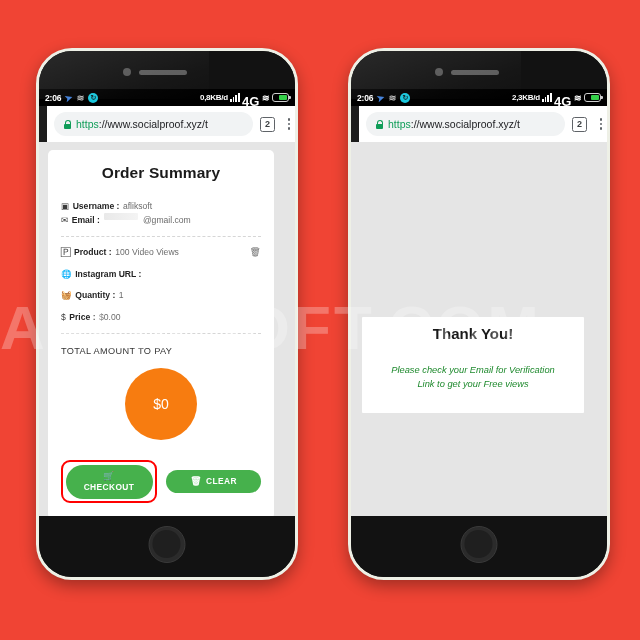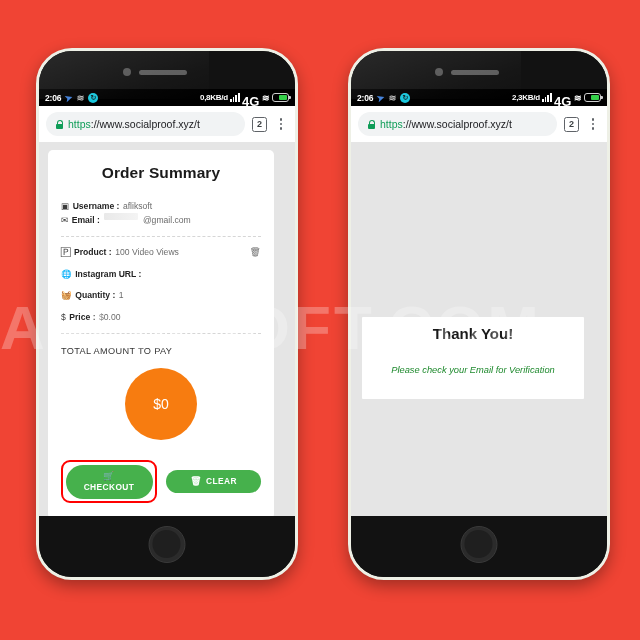--- a/index.html
+++ b/index.html
@@ -118,21 +118,21 @@
   }
   .ic-batt span {
     display: block; height: 100%; width: 58%;
     background: #35d04a; border-radius: 1px;
     margin-left: auto;
   }
 
   
   .browser-bar {
     position: absolute;
-    left: 0; top: 55px;
+    left: 8px; top: 55px;
     width: 100%; height: 36px;
     background: #fff;
     display: flex;
     align-items: center;
     padding: 0 7px;
     gap: 7px;
   }
   .omnibox {
     flex: 1;
     height: 24px;
@@ -496,20 +496,21 @@
         <i></i>
         <i></i>
         <i></i>
       </div>
   </div>
 
   <div class="viewport">
     <div class="thanks-card">
       <div class="thanks-title">Thank You!</div>
       <div class="thanks-msg">Please check your Email for Verification</div>
+      <div class="thanks-msg">Link to get your Free views</div>
     </div>
   </div>
 
   <div class="bezel-bottom">
     <div class="home-btn"></div>
   </div>
 </div>
 
 <div id="watermark">AFLIKSOFT.COM</div>
 

